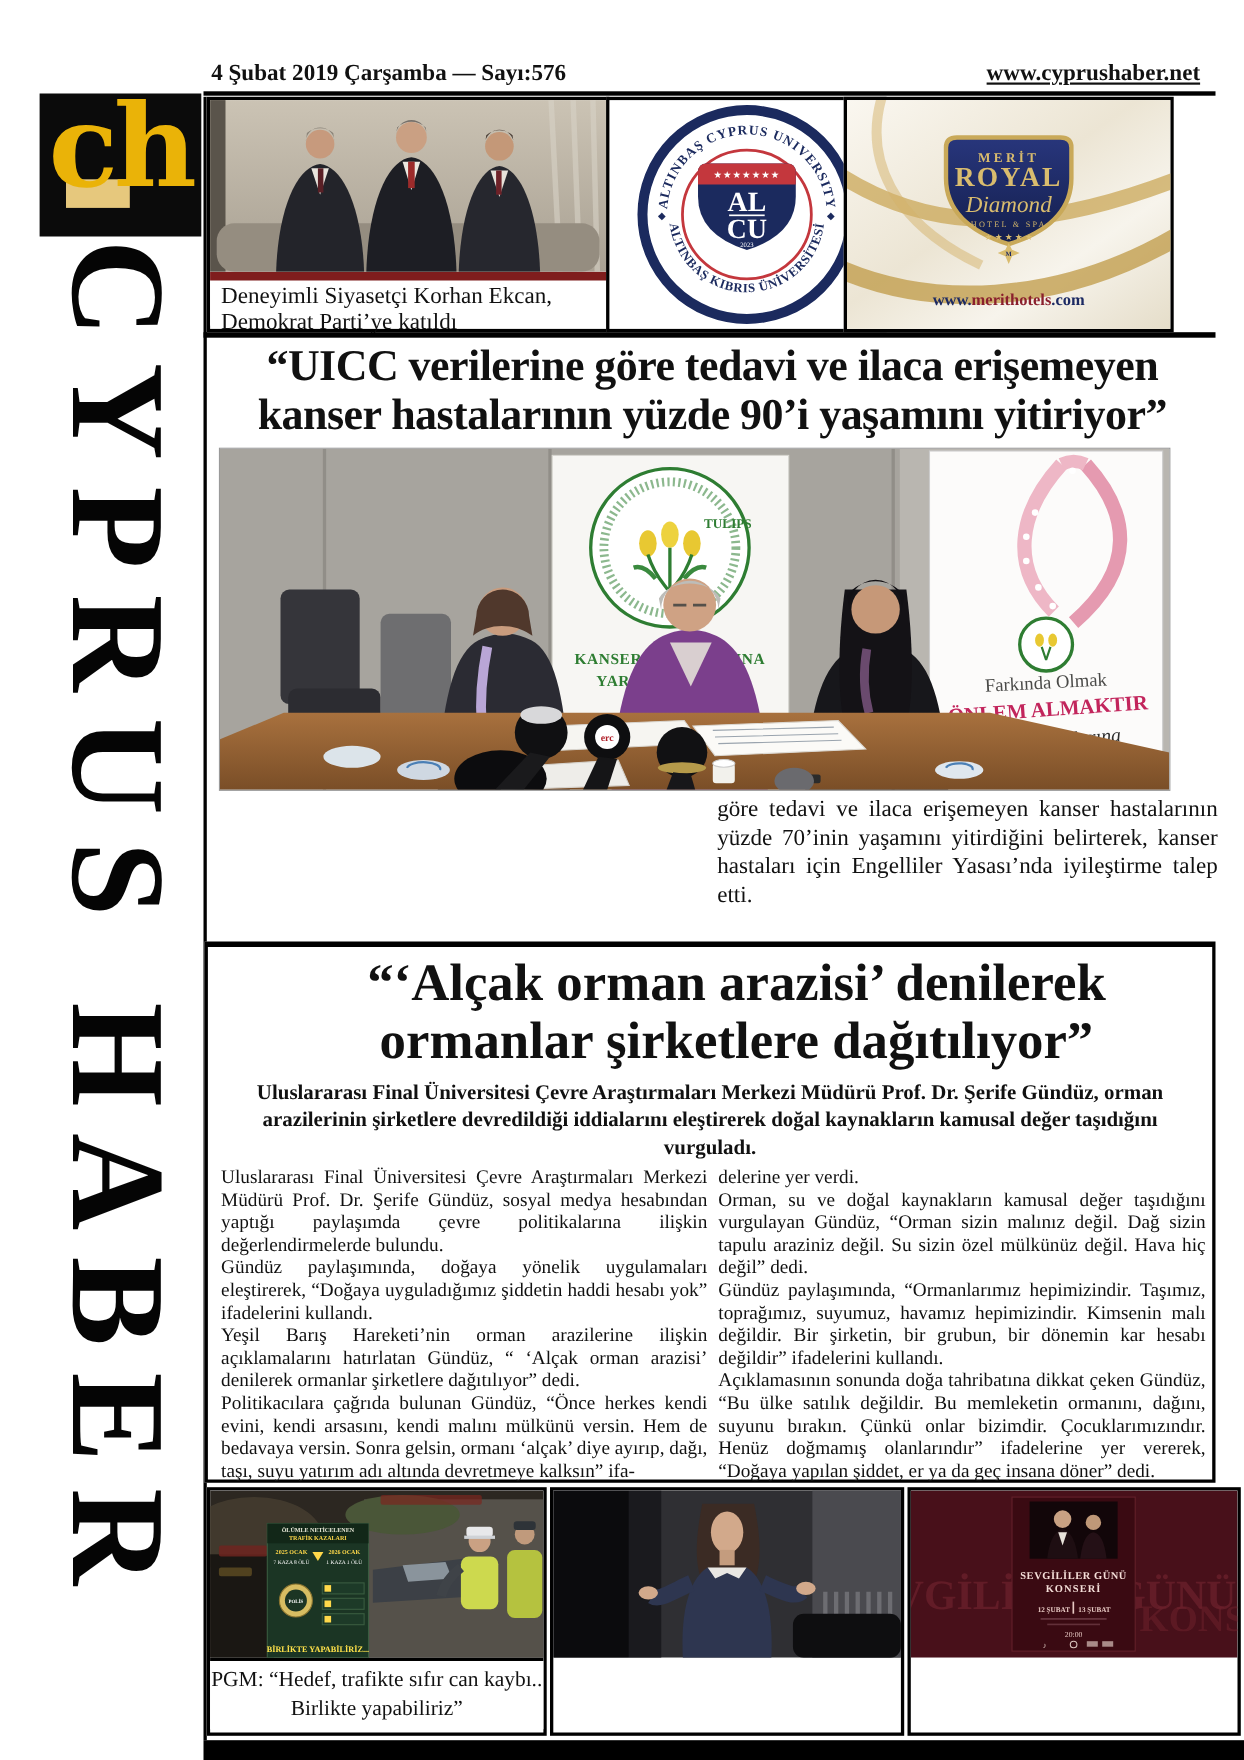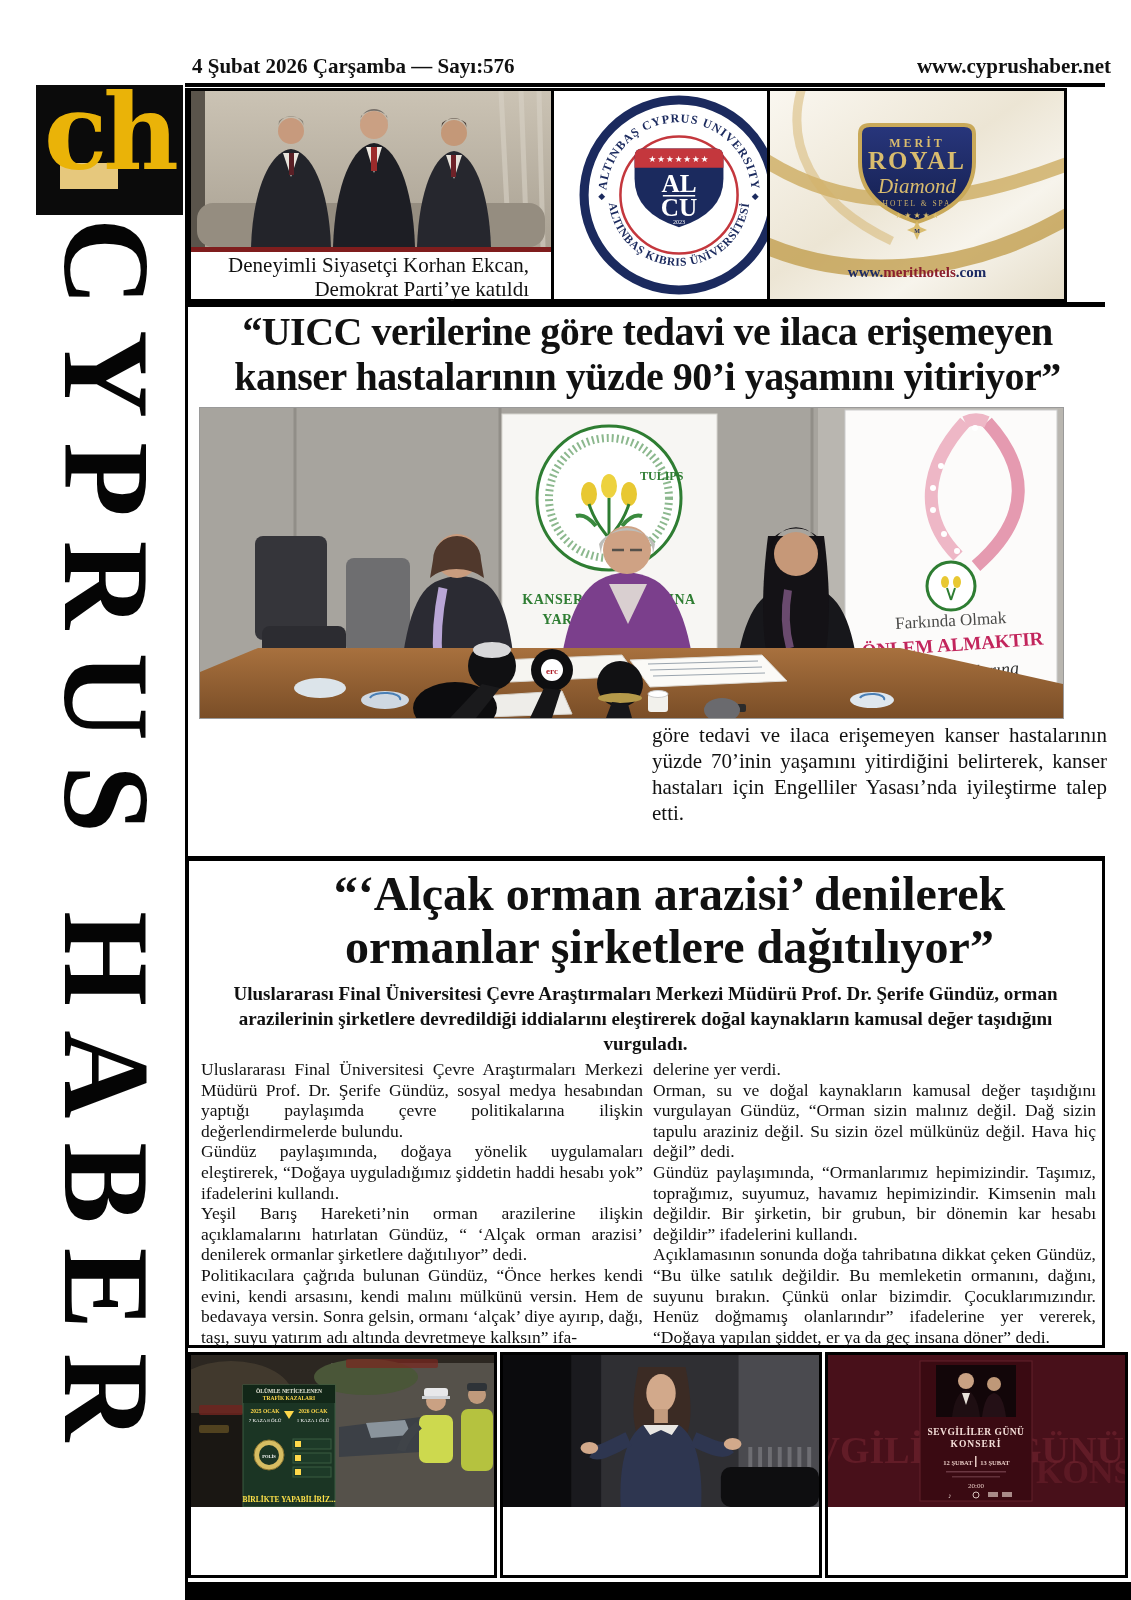--- a/index.html
+++ b/index.html
@@ -16,32 +16,32 @@
   .ch-text { position:absolute; left:0; top:-14px; width:100%; text-align:center;
              font-family:"DejaVu Serif", serif; font-weight:700; font-size:104px;
              color:#eab308; letter-spacing:-4px; }
   .mast-title { position:absolute; left:30px; top:218px; width:152px; height:1330px;
                 writing-mode:vertical-rl; text-orientation:sideways;
                 font-weight:700; font-size:122px; letter-spacing:24px;
                 line-height:152px; color:#050505; white-space:nowrap; }
 
   
   .hdr-date { position:absolute; left:192px; top:54px; font-size:21px; font-weight:700; }
-  .hdr-site { position:absolute; right:20px; top:54px; font-size:21px; font-weight:700; }
+  .hdr-site { position:absolute; right:40px; top:54px; font-size:21px; font-weight:700;text-decoration:underline; }
   .hdr-rule { position:absolute; left:185px; top:83px; width:920px; height:4px; background:#000; }
   .left-rule { position:absolute; left:185px; top:88px; width:3px; height:1494px; background:#000; }
 
   
   .tbox { position:absolute; top:88px; height:214px; border:3px solid #000; background:#fff; }
   .box-photo1 { left:188px; width:366px; }
   .box-alcu   { left:551px; width:255px; }
   .box-merit  { left:767px; width:300px; }
   .photo1-img { width:100%; height:156px; display:block; }
-  .photo1-cap { border-top:5px solid #7f1d1d; height:49px; padding:1px 22px;
-                font-size:21px; line-height:24px; white-space:pre-line; background:#fff;text-align:right; }
+  .photo1-cap { border-top:8px solid #7f1d1d; height:49px; padding:1px 10px;
+                font-size:21px; line-height:24px; white-space:pre-line; background:#fff; }
   .box-alcu svg { display:block; margin:3px auto; }
   .box-merit svg { display:block; width:100%; height:100%; }
 
   .rule1 { position:absolute; left:185px; top:302px; width:920px; height:5px; background:#000; }
 
   
   .headline1 { position:absolute; left:190px; top:309px; width:915px; text-align:center;
                font-size:40px; font-weight:700; line-height:45px; white-space:pre-line;
                letter-spacing:-0.5px; }
   .mainphoto { position:absolute; left:200px; top:408px; width:863px; height:310px;
@@ -82,21 +82,21 @@
 <body>
 
 <div class="page">
 
   <div class="ch-logo">
     <span class="ch-gold"></span>
     <span class="ch-text">ch</span>
   </div>
   <div class="mast-title">CYPRUS HABER</div>
 
-  <div class="hdr-date">4 Şubat 2026 Çarşamba —  Sayı:576</div>
+  <div class="hdr-date">4 Şubat 2019 Çarşamba —  Sayı:576</div>
   <div class="hdr-site">www.cyprushaber.net</div>
   <div class="hdr-rule"></div>
   <div class="left-rule"></div>
 
   <div class="tbox box-photo1">
     <svg class="photo1-img" viewBox="0 0 360 156" preserveAspectRatio="none">
       <defs>
         <linearGradient id="p1bg" x1="0" y1="0" x2="0" y2="1">
           <stop offset="0" stop-color="#cbc3b4"></stop>
             <stop offset="1" stop-color="#a9a193"></stop>
@@ -365,20 +365,22 @@
         <text x="78" y="102.5" text-anchor="middle" font-size="4.5" font-weight="700" fill="#fff">POLİS</text>
         <rect x="102" y="84" width="38" height="10" fill="#1d3a28" stroke="#3a5c40"></rect>
         <rect x="102" y="98" width="38" height="10" fill="#1d3a28" stroke="#3a5c40"></rect>
         <rect x="102" y="112" width="38" height="10" fill="#1d3a28" stroke="#3a5c40"></rect>
         <rect x="104" y="86" width="6" height="6" fill="#ffd84a"></rect>
         <rect x="104" y="100" width="6" height="6" fill="#ffd84a"></rect>
         <rect x="104" y="114" width="6" height="6" fill="#ffd84a"></rect>
         <text x="98" y="147" text-anchor="middle" font-size="7.5" font-weight="700" fill="#ffe24a">BİRLİKTE YAPABİLİRİZ...</text>
       </g>
     </svg>
+    <div class="bcap">PGM: “Hedef, trafikte sıfır can kaybı..
+Birlikte yapabiliriz”</div>
   </div>
 
   <div class="bbox bb2">
     <svg viewBox="0 0 322 152" preserveAspectRatio="none">
       <rect width="322" height="152" fill="#2f2f33"></rect>
       <rect x="0" y="0" width="70" height="152" fill="#0b0b0d"></rect>
       <rect x="70" y="0" width="30" height="152" fill="#1a1a1e"></rect>
       <rect x="240" y="0" width="82" height="152" fill="#4a4a4f"></rect>
       <g stroke="#6d6d72" stroke-width="4">
         <path d="M252,92 V150 M262,92 V150 M272,92 V150 M282,92 V150 M292,92 V150 M302,92 V150 M312,92 V150"></path>

